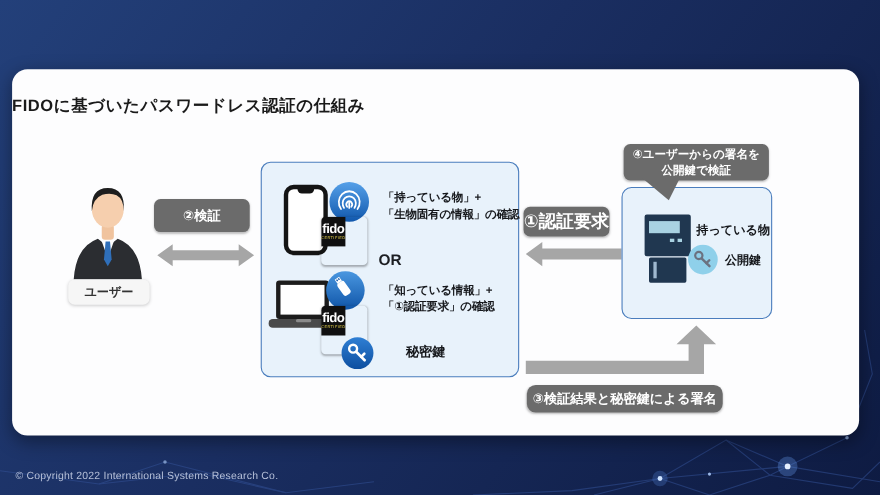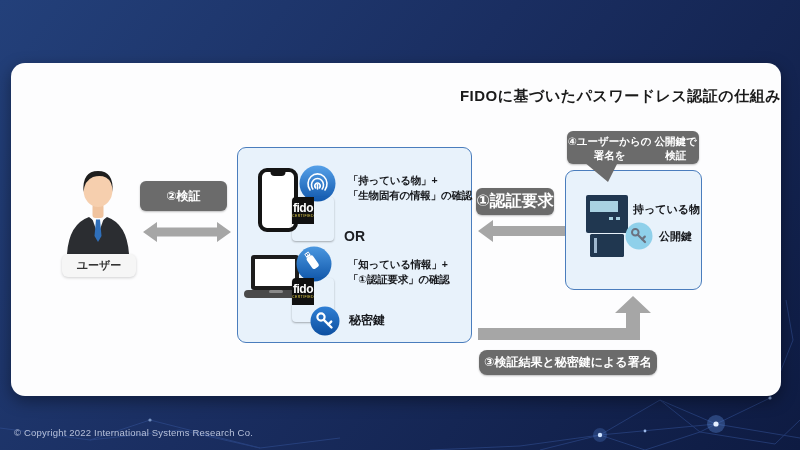--- a/index.html
+++ b/index.html
@@ -10,24 +10,24 @@
     --fido-green:#79c043; --server-navy:#203750;
   }
   *{margin:0;padding:0;box-sizing:border-box;}
   html,body{width:800px;height:450px;overflow:hidden;}
   body{font-family:"Liberation Sans","DejaVu Sans",sans-serif;}
   .stage{position:relative;width:800px;height:450px;overflow:hidden;
     background:linear-gradient(128deg,var(--bg-top) 0%,#1a2e61 45%,var(--bg-bottom) 100%);}
   .bg-net{position:absolute;left:0;top:0;width:800px;height:450px;pointer-events:none;}
   .card{position:absolute;left:11px;top:63px;width:770px;height:333px;background:var(--card-bg);
     border-radius:14px;box-shadow:0 5px 16px rgba(0,0,0,.38);}
-  .title{position:absolute;left:11px;top:87px;width:770px;text-align:right;
-    font-size:15px;font-weight:bold;color:#1a1a1a;letter-spacing:.5px;padding-left:28px;}
+  .title{position:absolute;left:11px;top:87px;width:770px;text-align:left;
+    font-size:15px;font-weight:bold;color:#1a1a1a;letter-spacing:.5px;}
   .gray-label{position:absolute;background:var(--label-gray);color:#fff;border-radius:6px;
-    display:flex;flex-direction:row;align-items:center;justify-content:center;
+    display:flex;flex-direction:column;align-items:center;justify-content:center;
     font-weight:bold;box-shadow:0 1px 2px rgba(0,0,0,.25);text-align:center;}
   .blue-box{position:absolute;background:var(--box-bg);border:1.5px solid var(--box-border);border-radius:9px;}
   .check-text{position:absolute;font-size:10.5px;font-weight:bold;color:#16181c;line-height:15px;letter-spacing:-.2px;}
   .abs{position:absolute;}
   .user-label{position:absolute;left:62px;top:254px;width:74px;height:23px;background:#f6f6f6;
     border-radius:6px;box-shadow:0 1px 3px rgba(0,0,0,.18);display:flex;align-items:center;
     justify-content:center;font-size:11px;font-weight:bold;color:#333;}
   .phone{position:absolute;left:258px;top:168px;width:40px;height:64px;background:#fff;
     border:4px solid #141414;border-radius:9px;}
   .phone .notch{position:absolute;left:50%;top:-1px;transform:translateX(-50%);width:15px;height:5px;
@@ -174,21 +174,21 @@
           <stop offset="1" stop-color="#0d4fa0"></stop>
         </linearGradient>
       </defs>
     <circle cx="15" cy="15" r="14.5" fill="url(#pkg)"></circle>
     <circle cx="11" cy="11" r="3.6" stroke="#fff" stroke-width="2.2" fill="none"></circle>
     <g stroke="#fff" stroke-width="2.4" stroke-linecap="round">
       <path d="M13.8 13.8 L21.5 21.5"></path>
       <path d="M18.4 18.4 L21.2 15.6"></path>
     </g>
   </svg>
-  <div class="key-label" style="left:349px;top:312px;font-size:12px">秘密鍵</div>
+  <div class="key-label" style="left:369px;top:312px;font-size:12px">秘密鍵</div>
 
   <div class="gray-label" style="left:476px;top:188px;width:78px;height:27px;font-size:16px">①認証要求</div>
   <svg class="abs" style="left:477px;top:218px" width="89" height="26" viewBox="0 0 89 26">
     <polygon points="1,13 16,2 16,8 88,8 88,18 16,18 16,24" fill="var(--arrow-gray)"></polygon>
   </svg>
 
   <svg class="abs" style="left:477px;top:294px" width="180" height="52" viewBox="0 0 180 52">
     <polygon points="1,34 149,34 149,19 138,19 156,2 174,19 163,19 163,46 1,46" fill="var(--arrow-gray)"></polygon>
   </svg>
   <div class="gray-label" style="left:479px;top:350px;width:178px;height:25px;font-size:12px;border-radius:8px">③検証結果と秘密鍵による署名</div>

